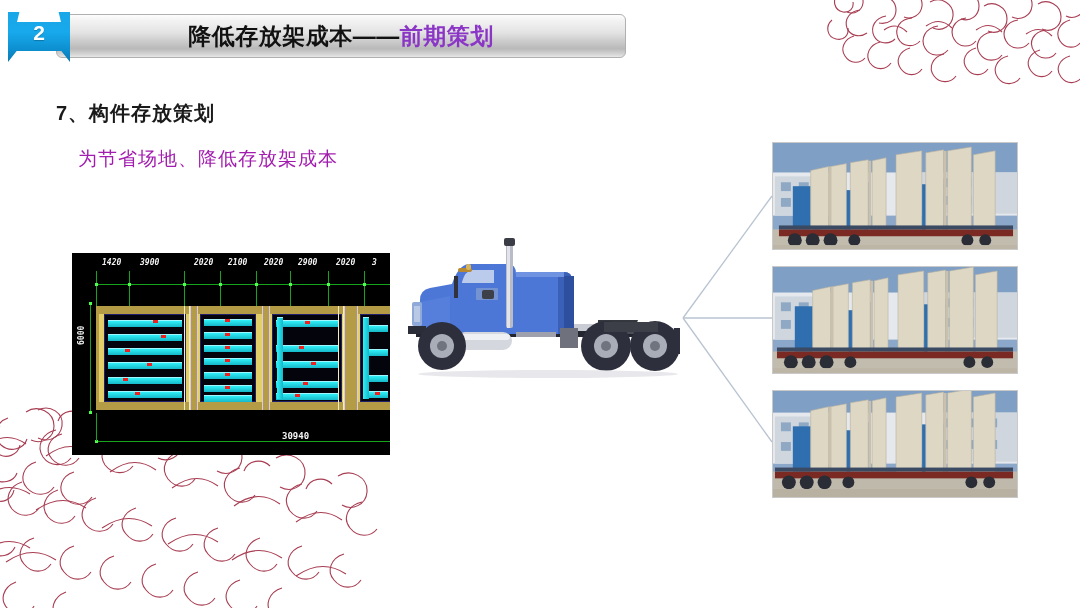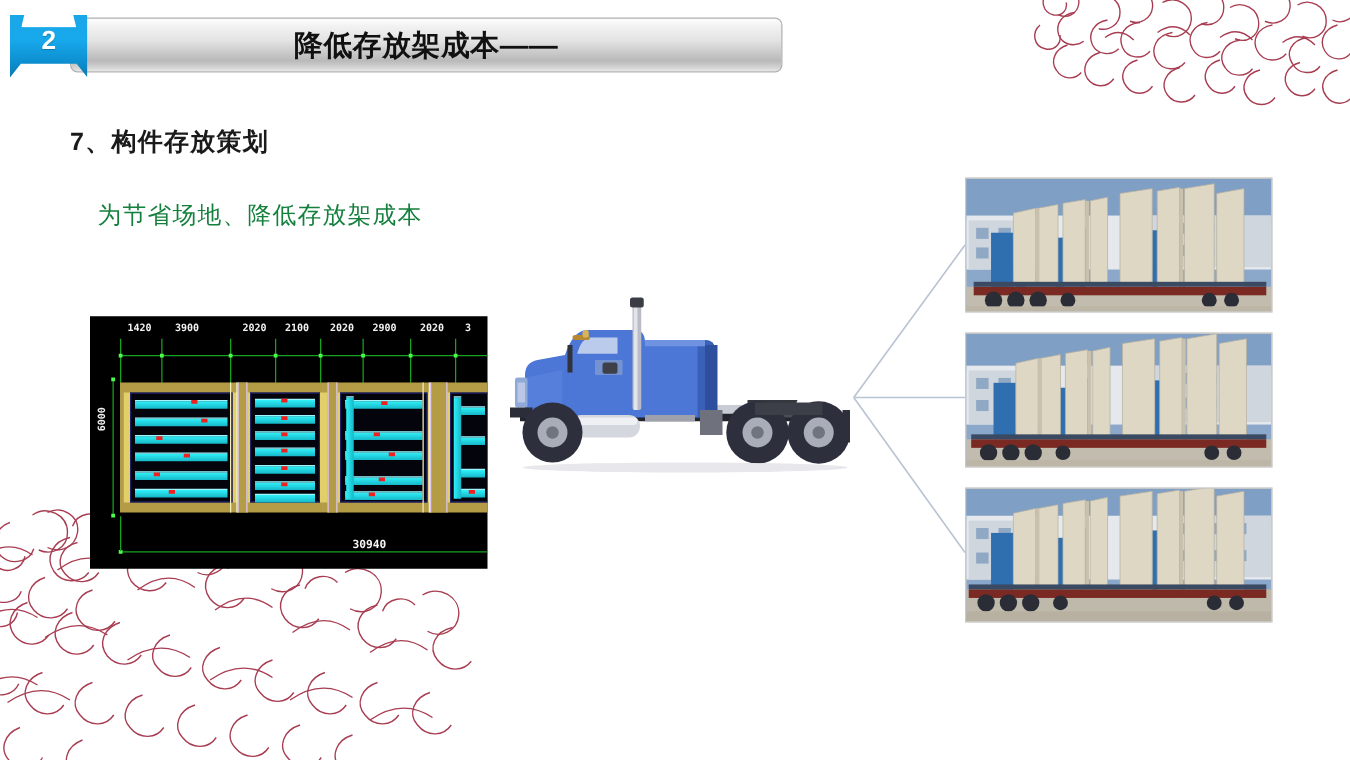--- a/index.html
+++ b/index.html
@@ -55,34 +55,34 @@
     padding-bottom:8px;box-sizing:border-box;
     text-shadow:0 1px 1px rgba(0,0,0,.25);
   }
 
   
   .heading{
     position:absolute;left:56px;top:100px;
     font-size:20px;font-weight:bold;color:#1a1a1a;letter-spacing:1px;
   }
   .para{
-    position:absolute;left:50px;top:156px;width:360px;
-    font-size:19px;color:#15803d;line-height:34px;letter-spacing:1px;
+    position:absolute;left:50px;top:142px;width:360px;
+    font-size:19px;color:#a21caf;line-height:34px;letter-spacing:1px;
   }
   .para .ind{display:inline-block;width:28px;}
 
   
   .cad{
     position:absolute;left:72px;top:253px;width:318px;height:202px;
     background:#000;overflow:hidden;
   }
   .cad-dimtop{position:absolute;left:0;top:0;width:100%;height:34px;}
   .cad-lbl{
     position:absolute;top:5px;color:#f2f2f2;font-size:8px;font-weight:bold;
-    font-family:"DejaVu Sans Mono",monospace;white-space:nowrap;
+    font-family:"DejaVu Sans Mono",monospace;white-space:nowrap;font-style:italic;
   }
   .cad-vline{position:absolute;top:18px;width:1px;background:#17a31e;}
   .cad-hline{position:absolute;height:1px;background:#17a31e;}
   .cad-node{position:absolute;width:3px;height:3px;background:#4dff4d;}
   .cad-vlabel{
     position:absolute;left:5px;top:92px;color:#f0f0f0;font-size:8px;font-weight:bold;
     font-family:"DejaVu Sans Mono",monospace;
     transform:rotate(-90deg);transform-origin:left top;
   }
   .cad-total{
@@ -226,20 +226,21 @@
       <path d="M18 52c-12 5-15 18-6 26 9 7 22 4 25-5"></path>
       <path d="M56 62c-13 4-17 17-9 26 8 9 21 8 27-1"></path>
       <path d="M94 72c-13 4-17 17-9 26 8 9 21 8 27-1"></path>
     </g>
   </svg>
 
   <div class="header">
     <div class="hdr-bar"></div>
     <div class="hdr-title">
       <span class="t1">降低存放架成本——</span>
+        <span class="t2">前期策划</span>
     </div>
     <div class="badge"></div>
     <div class="badge-notch"></div>
     <div class="badge-num">2</div>
   </div>
 
   <div class="heading">7、构件存放策划</div>
   <div class="para">
     <span class="ind"></span><span>为节省场地、降低存放架成本</span><br>
   </div>

